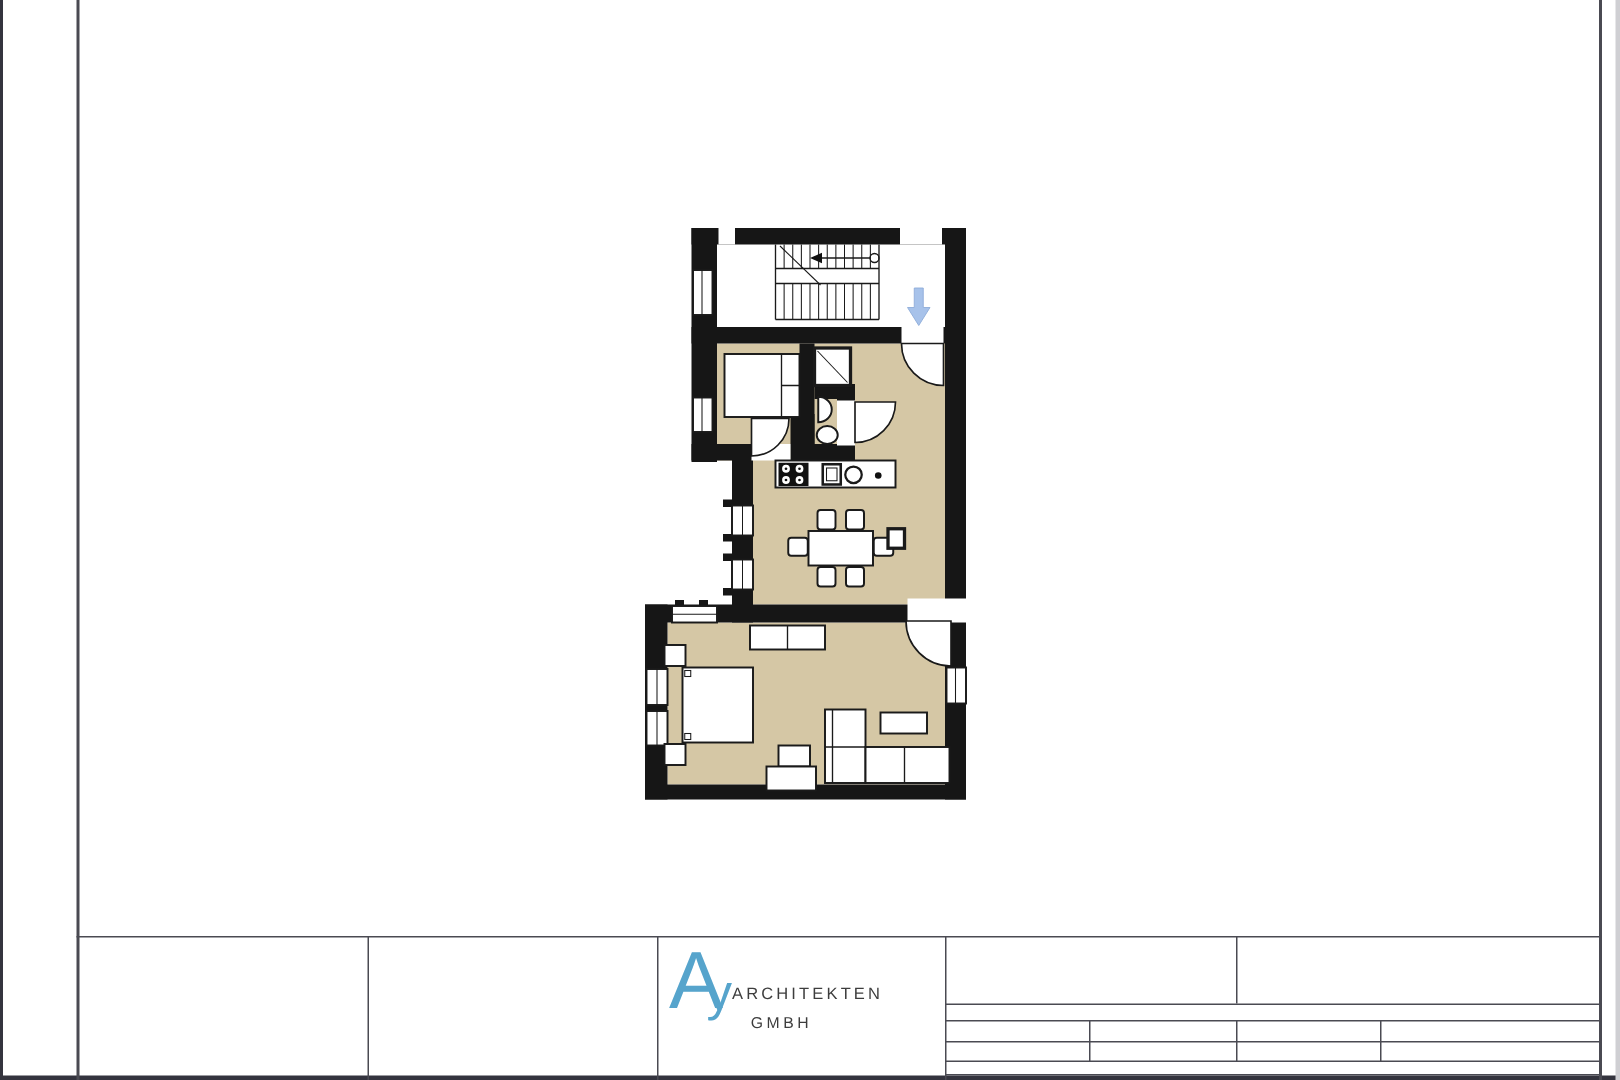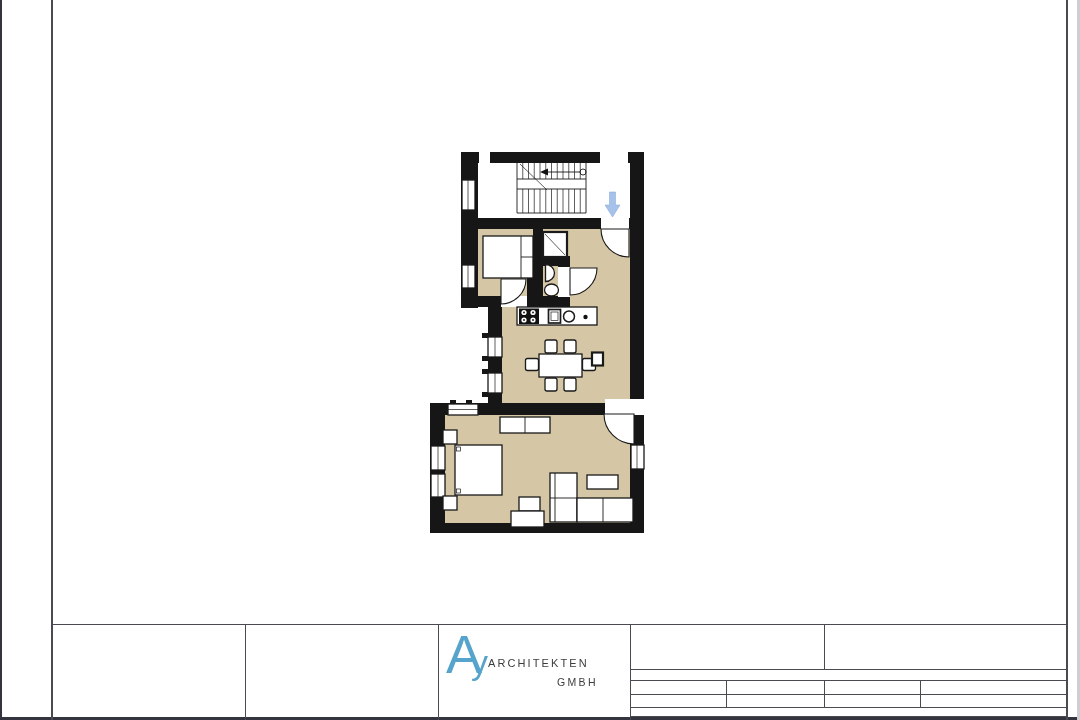--- a/index.html
+++ b/index.html
@@ -20,21 +20,21 @@
   .thin{stroke:#1a1a1a;stroke-width:0.9;fill:none;}
   .hair{stroke:#1a1a1a;stroke-width:0.7;fill:none;}
   .door{fill:#ffffff;stroke:#1a1a1a;stroke-width:1.1;}
   .blue-arrow{fill:var(--arrow,#a7c2ea);stroke:#8fadd9;stroke-width:0.6;}
   .dark{fill:#111111;}
   
   #logo{position:absolute;left:444px;top:636px;width:160px;height:58px;}
   #logo .mark-a{position:absolute;left:2px;top:-9px;font-size:54px;line-height:1;font-weight:400;color:var(--logo_blue,#56a4cc);}
   #logo .mark-y{position:absolute;left:27px;top:9px;font-size:34px;line-height:1;font-weight:400;color:var(--logo_blue,#56a4cc);}
   #logo .word{position:absolute;left:44px;top:21px;font-size:11px;letter-spacing:2.1px;color:#3d3d3d;}
-  #logo .gmbh{position:absolute;left:0;top:40px;width:154px;text-align:right;font-size:10.5px;letter-spacing:2.4px;color:#3d3d3d;}
+  #logo .gmbh{position:absolute;left:0;top:40px;width:154px;text-align:center;font-size:10.5px;letter-spacing:2.4px;color:#3d3d3d;}
   
   #edge-left{left:0;top:0;width:2px;height:720px;background:#34343e;}
   #edge-bottom{left:0;top:717px;width:1080px;height:3px;background:#34343e;}
   #edge-right{left:1077px;top:0;width:3px;height:720px;background:#cfcfd3;}
 </style>
 </head>
 <body>
 
 <div class="abs" id="edge-left"></div>
 <div class="abs" id="edge-bottom"></div>

